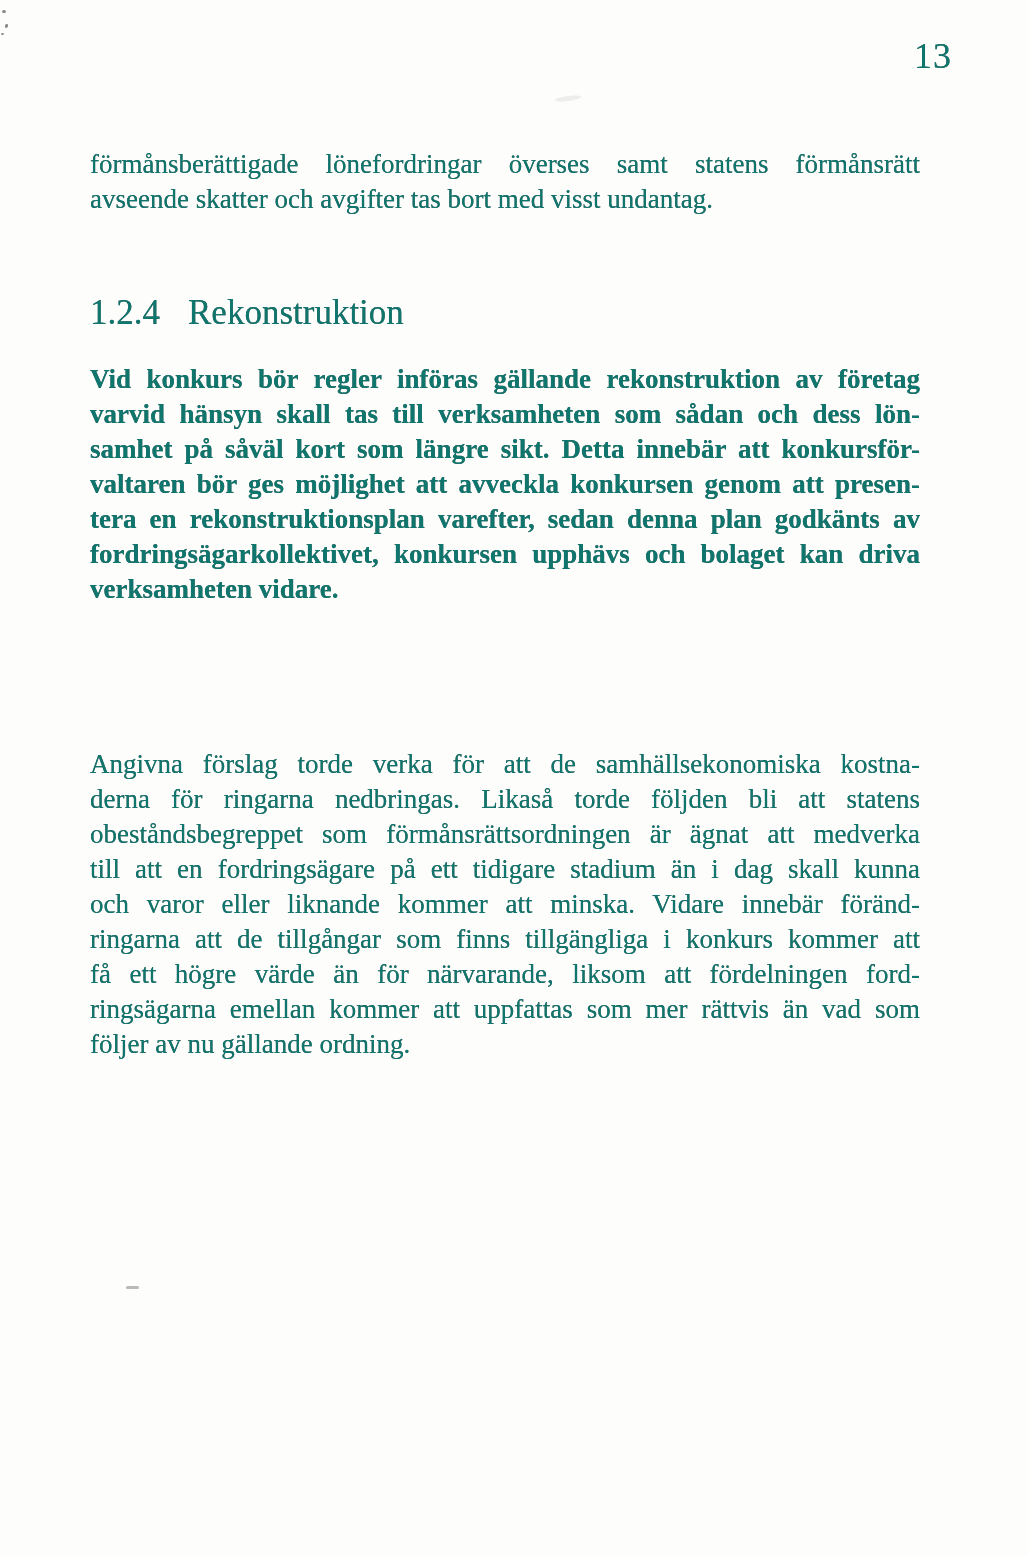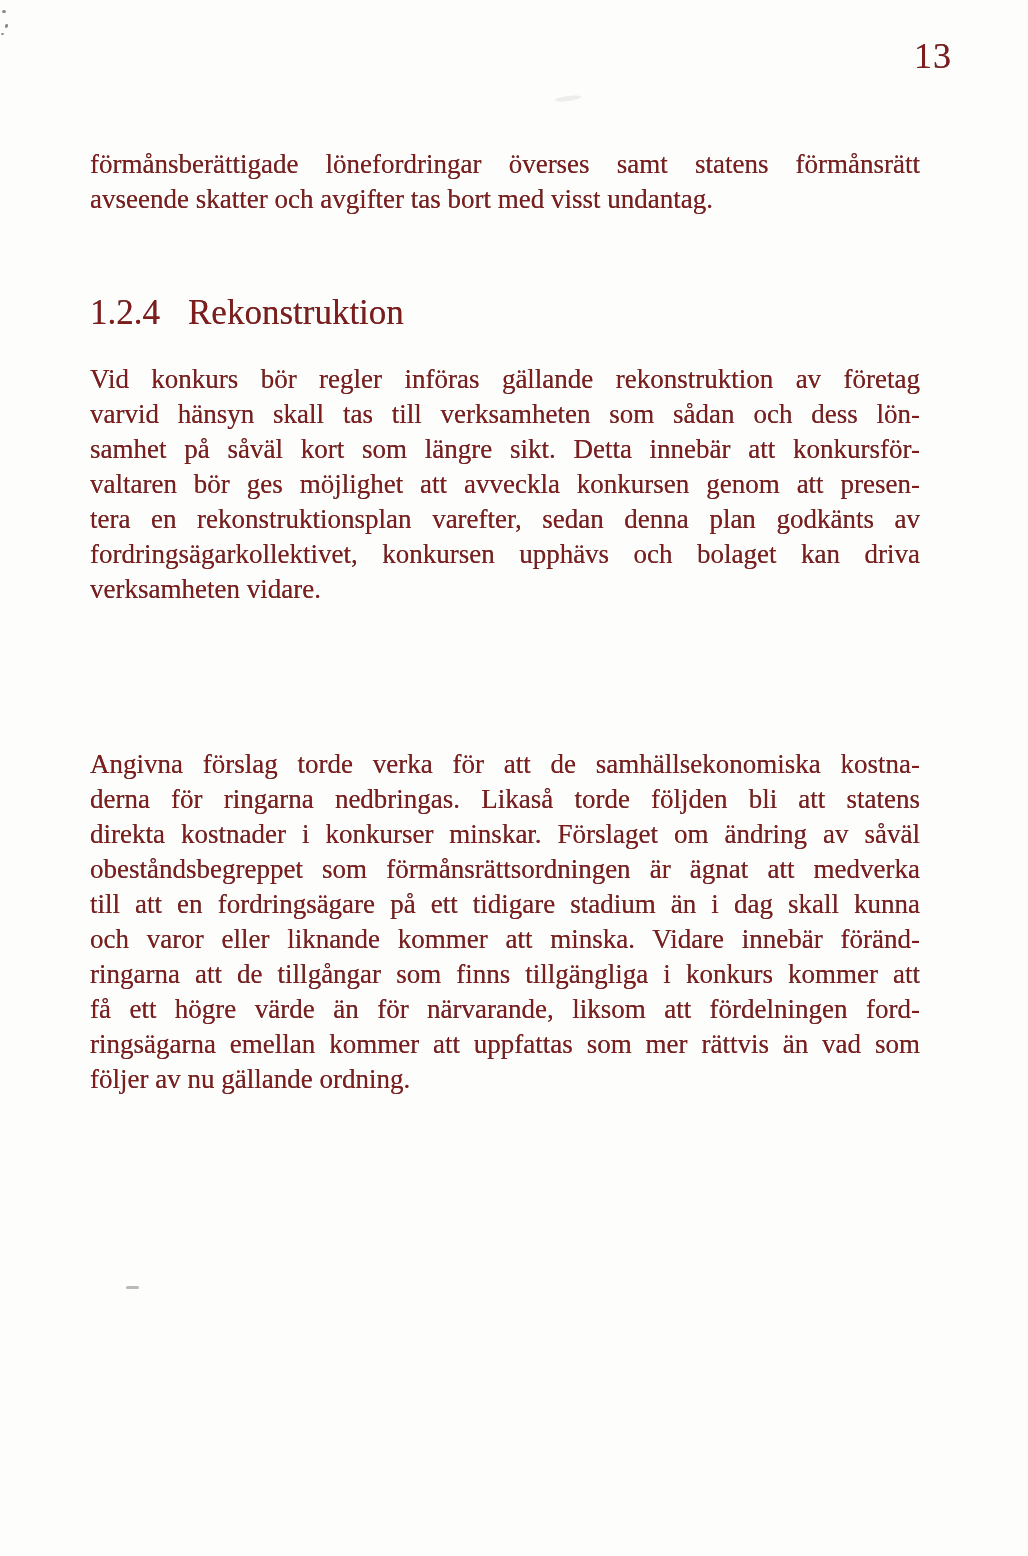--- a/index.html
+++ b/index.html
@@ -8,21 +8,21 @@
     padding: 0;
     background: #e8e8e8;
   }
   .page {
     position: relative;
     width: 1028px;
     height: 1556px;
     margin: 0 auto;
     background: #fdfdfc;
     overflow: hidden;
-    color: #7f1d1d;
+    color: #0f766e;
     font-family: "Liberation Serif", "DejaVu Serif", serif;
     text-shadow: 0 0 0.6px rgba(10,10,10,0.65); 
   }
   .page-number {
     position: absolute;
     top: 38px;
     right: 76px;
     font-size: 36px;
     line-height: 1;
     letter-spacing: 1px;
@@ -45,21 +45,21 @@
   .heading {
     font-size: 35px;
     line-height: 44px;
     font-weight: normal;
     margin: 0;
     white-space: nowrap;
   }
   .heading .h-num { display: inline-block; margin-right: 28px; }
   #intro-paragraph   { top: 147px; }
   #section1-heading  { top: 291px; }
-  #section1-body     { top: 362px; }
+  #section1-body     { top: 362px; font-weight: bold; }
   #section2-heading  { top: 676px; }
   #section2-body     { top: 747px; }
   
   .artifact { position: absolute; background: rgba(40,40,40,0.55); border-radius: 50%; }
   .artifact.a1 { left: 2px;  top: 10px;  width: 4px;  height: 3px; }
   .artifact.a2 { left: 5px;  top: 24px;  width: 3px;  height: 4px; transform: rotate(20deg); }
   .artifact.a3 { left: 1px;  top: 33px;  width: 3px;  height: 2px; }
   .artifact.dash { left: 126px; top: 1286px; width: 13px; height: 3px;
                    background: rgba(60,60,60,0.35); border-radius: 2px; }
   .artifact.smudge { left: 555px; top: 96px; width: 26px; height: 5px;
@@ -88,21 +88,20 @@
       <div class="line">valtaren bör ges möjlighet att avveckla konkursen genom att presen-</div>
       <div class="line">tera en rekonstruktionsplan varefter, sedan denna plan godkänts av</div>
       <div class="line">fordringsägarkollektivet, konkursen upphävs och bolaget kan driva</div>
       <div class="line last">verksamheten vidare.</div>
     </div>
 
 
   <div class="column paragraph" id="section2-body">
       <div class="line">Angivna förslag torde verka för att de samhällsekonomiska kostna-</div>
       <div class="line">derna för ringarna nedbringas. Likaså torde följden bli att statens</div>
-      <div class="line">direkta kostnader i konkurser minskar. Förslaget om ändring av såväl</div>
       <div class="line">obeståndsbegreppet som förmånsrättsordningen är ägnat att medverka</div>
       <div class="line">till att en fordringsägare på ett tidigare stadium än i dag skall kunna</div>
       <div class="line">och varor eller liknande kommer att minska. Vidare innebär föränd-</div>
       <div class="line">ringarna att de tillgångar som finns tillgängliga i konkurs kommer att</div>
       <div class="line">få ett högre värde än för närvarande, liksom att fördelningen ford-</div>
       <div class="line">ringsägarna emellan kommer att uppfattas som mer rättvis än vad som</div>
       <div class="line last">följer av nu gällande ordning.</div>
     </div>
 
   <div class="artifact a1"></div>

